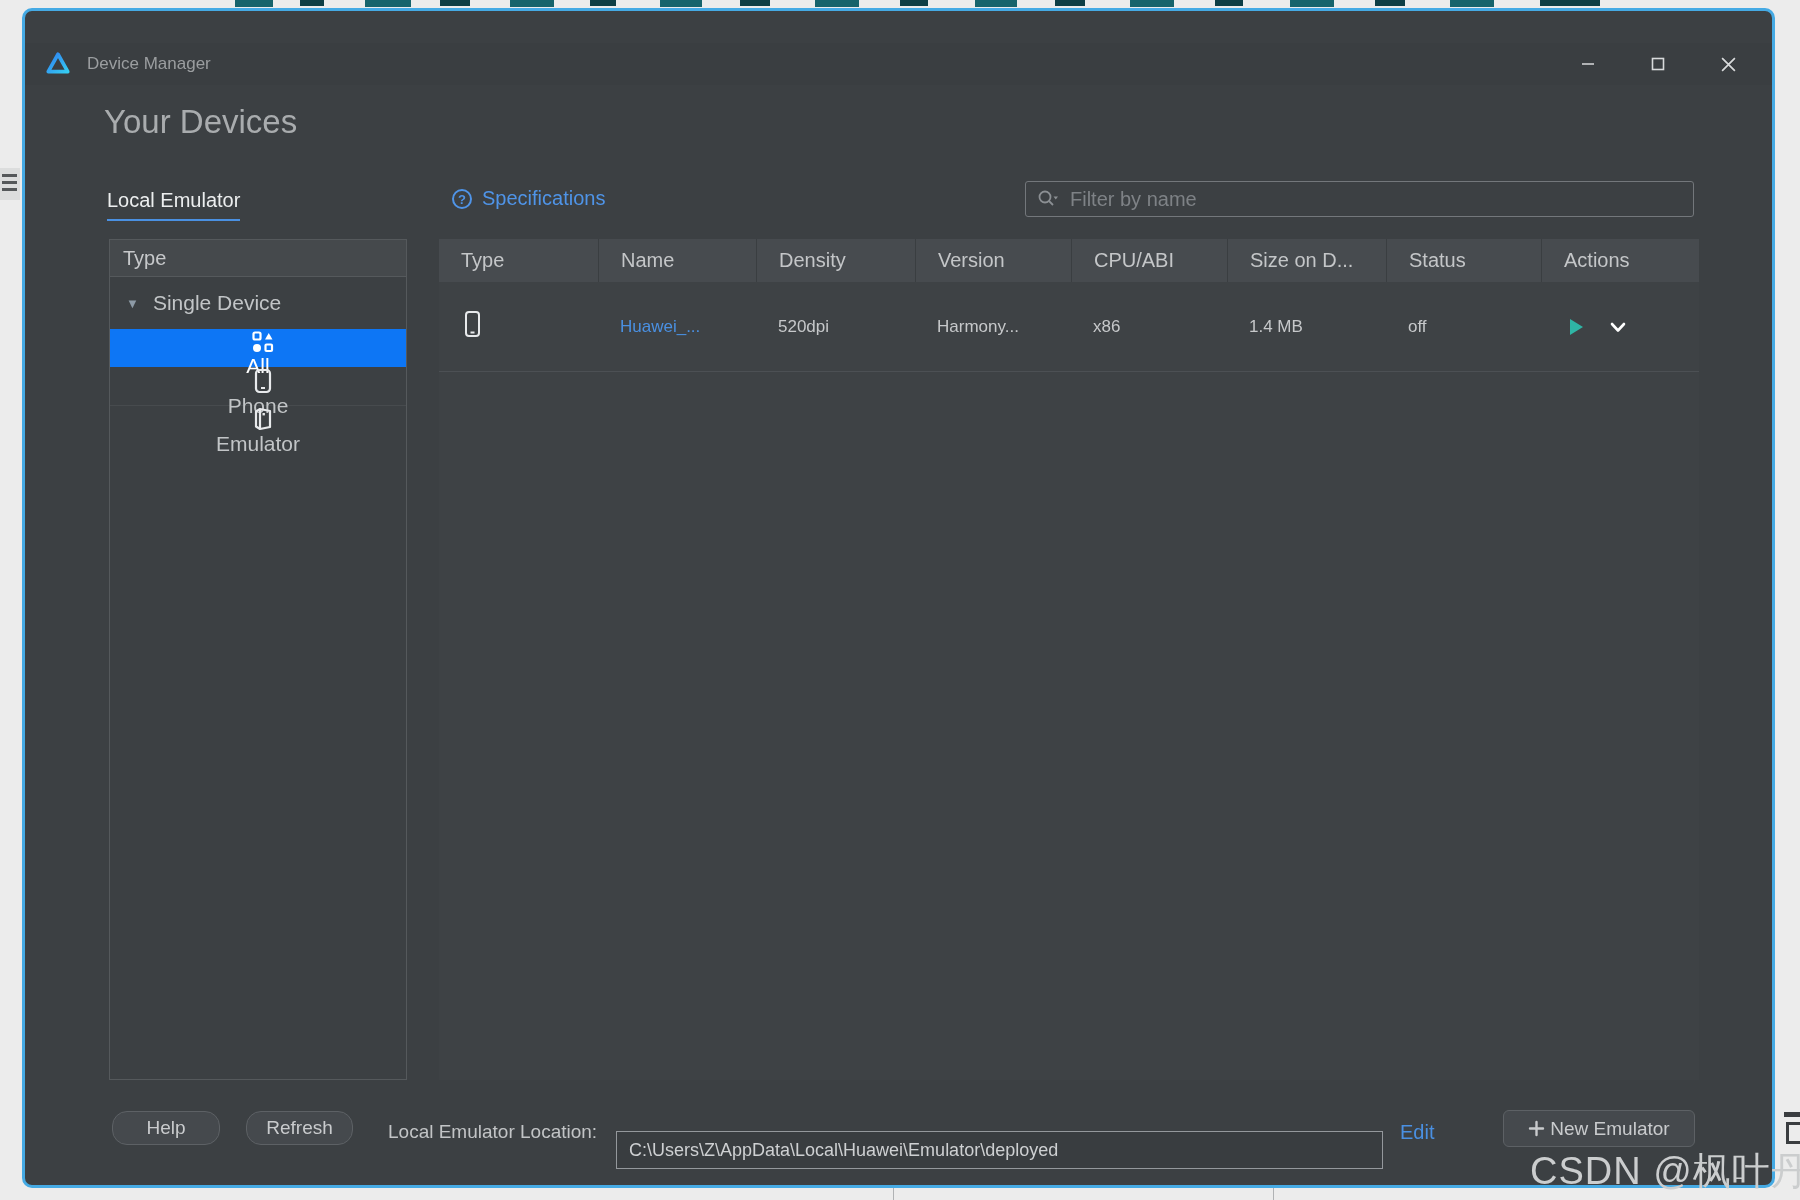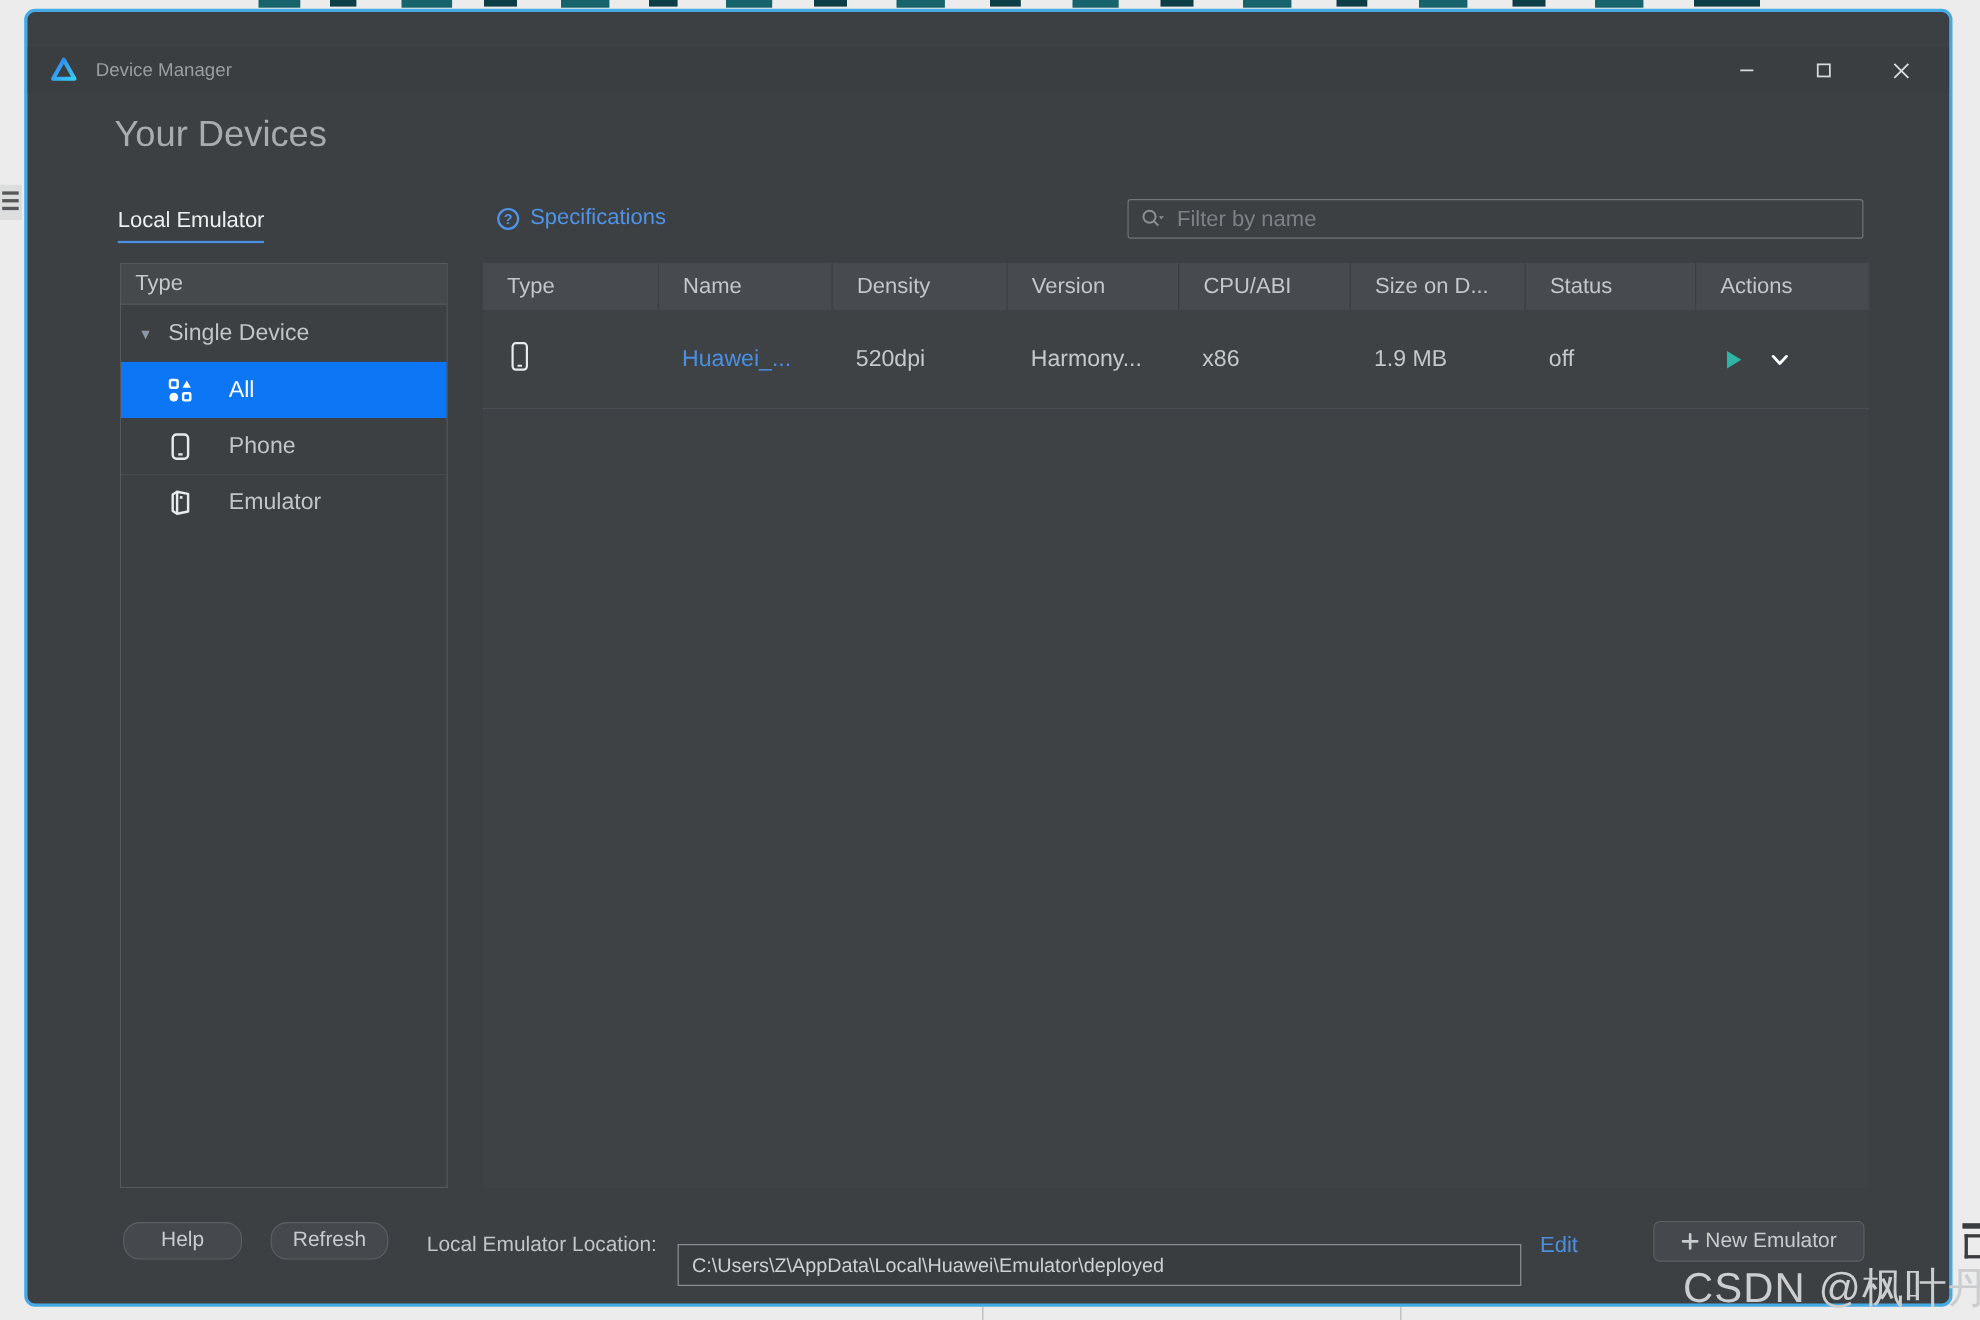--- a/index.html
+++ b/index.html
@@ -55,23 +55,24 @@
     height:37px; line-height:36px; padding-left:13px;
     background:#45494c; border-bottom:1px solid #55595c;
     font-size:20px; color:#c6c8ca;
   }
   .tree-group {
     height:52px; display:flex; align-items:center; padding-left:16px;
     font-size:21px; color:#c2c5c7; cursor:pointer;
   }
   .tree-group .arrow { margin-right:14px; font-size:13px; color:#8d9aa6; }
   .side-item {
-    height:51px; display:flex; align-items:center;
+    height:38px; display:flex; align-items:center;
     font-size:21px; color:#c2c5c7; cursor:pointer;
     border-top:1px solid #474b4e;
+    flex-direction:column;
   }
   .side-item .icon { width:24px; margin-left:42px; margin-right:32px; display:flex; justify-content:center; }
   .side-item.selected { background:#0d76f5; color:#ffffff; border-top:1px solid transparent; }
   .side-item.selected + .side-item { border-top:1px solid transparent; }
 
   
   .spec-link {
     position:absolute; left:426px; top:176px;
     display:flex; align-items:center; gap:9px;
     font-size:20px; color:#4f94e8; cursor:pointer;
@@ -93,21 +94,21 @@
     position:absolute; left:414px; top:228px; width:1260px; height:841px;
     background:#3e4245;
   }
   .thead { display:flex; height:43px; background:#474b4f; }
   .thead .th {
     font-size:20px; color:#c4c6c8; line-height:43px; padding-left:22px;
     border-left:1px solid #3a3e41; overflow:hidden; white-space:nowrap;
   }
   .thead .th:first-child { border-left:none; }
   .trow { display:flex; height:90px; align-items:center; border-bottom:1px solid #4c5054; }
-  .trow .td { font-size:21px; color:#c6c8ca; padding-left:22px; overflow:hidden; white-space:nowrap; }
+  .trow .td { font-size:17px; color:#c6c8ca; padding-left:22px; overflow:hidden; white-space:nowrap; }
   .c0{width:159px}.c1{width:158px}.c2{width:159px}.c3{width:156px}
   .c4{width:156px}.c5{width:159px}.c6{width:155px}.c7{width:158px}
   .name-link { color:#4a90e2; cursor:pointer; }
   .actions-cell { display:flex; align-items:center; gap:20px; }
   .icon-btn { background:none; border:none; cursor:pointer; display:flex; align-items:center; padding:0; }
 
   
   .btn {
     background:#45494d; border:1px solid #5d6165; border-radius:15px;
     color:#c9cbcd; font-size:19px; font-family:"Liberation Sans",sans-serif;
@@ -286,21 +287,21 @@
       <div class="td c0">
         <svg width="17" height="30" viewBox="0 0 17 30" style="margin-left:3px">
           <rect x="2" y="3" width="13" height="24" rx="3" fill="none" stroke="#e8eaec" stroke-width="2"></rect>
           <line x1="6.5" y1="23.5" x2="10.5" y2="23.5" stroke="#e8eaec" stroke-width="2"></line>
         </svg>
       </div>
       <div class="td c1"><span class="name-link">Huawei_...</span></div>
       <div class="td c2">520dpi</div>
       <div class="td c3">Harmony...</div>
       <div class="td c4">x86</div>
-      <div class="td c5">1.9 MB</div>
+      <div class="td c5">1.4 MB</div>
       <div class="td c6">off</div>
       <div class="td c7 actions-cell">
         <button class="icon-btn">
           <svg width="24" height="24" viewBox="0 0 24 24">
             <path d="M7 4 L20 12 L7 20 Z" fill="#2fb5a5"></path>
           </svg>
         </button>
         <button class="icon-btn">
           <svg width="22" height="22" viewBox="0 0 22 22">
             <path d="M5 8 L11 14.5 L17 8" fill="none" stroke="#ffffff" stroke-width="2.6" stroke-linecap="round" stroke-linejoin="round"></path>

